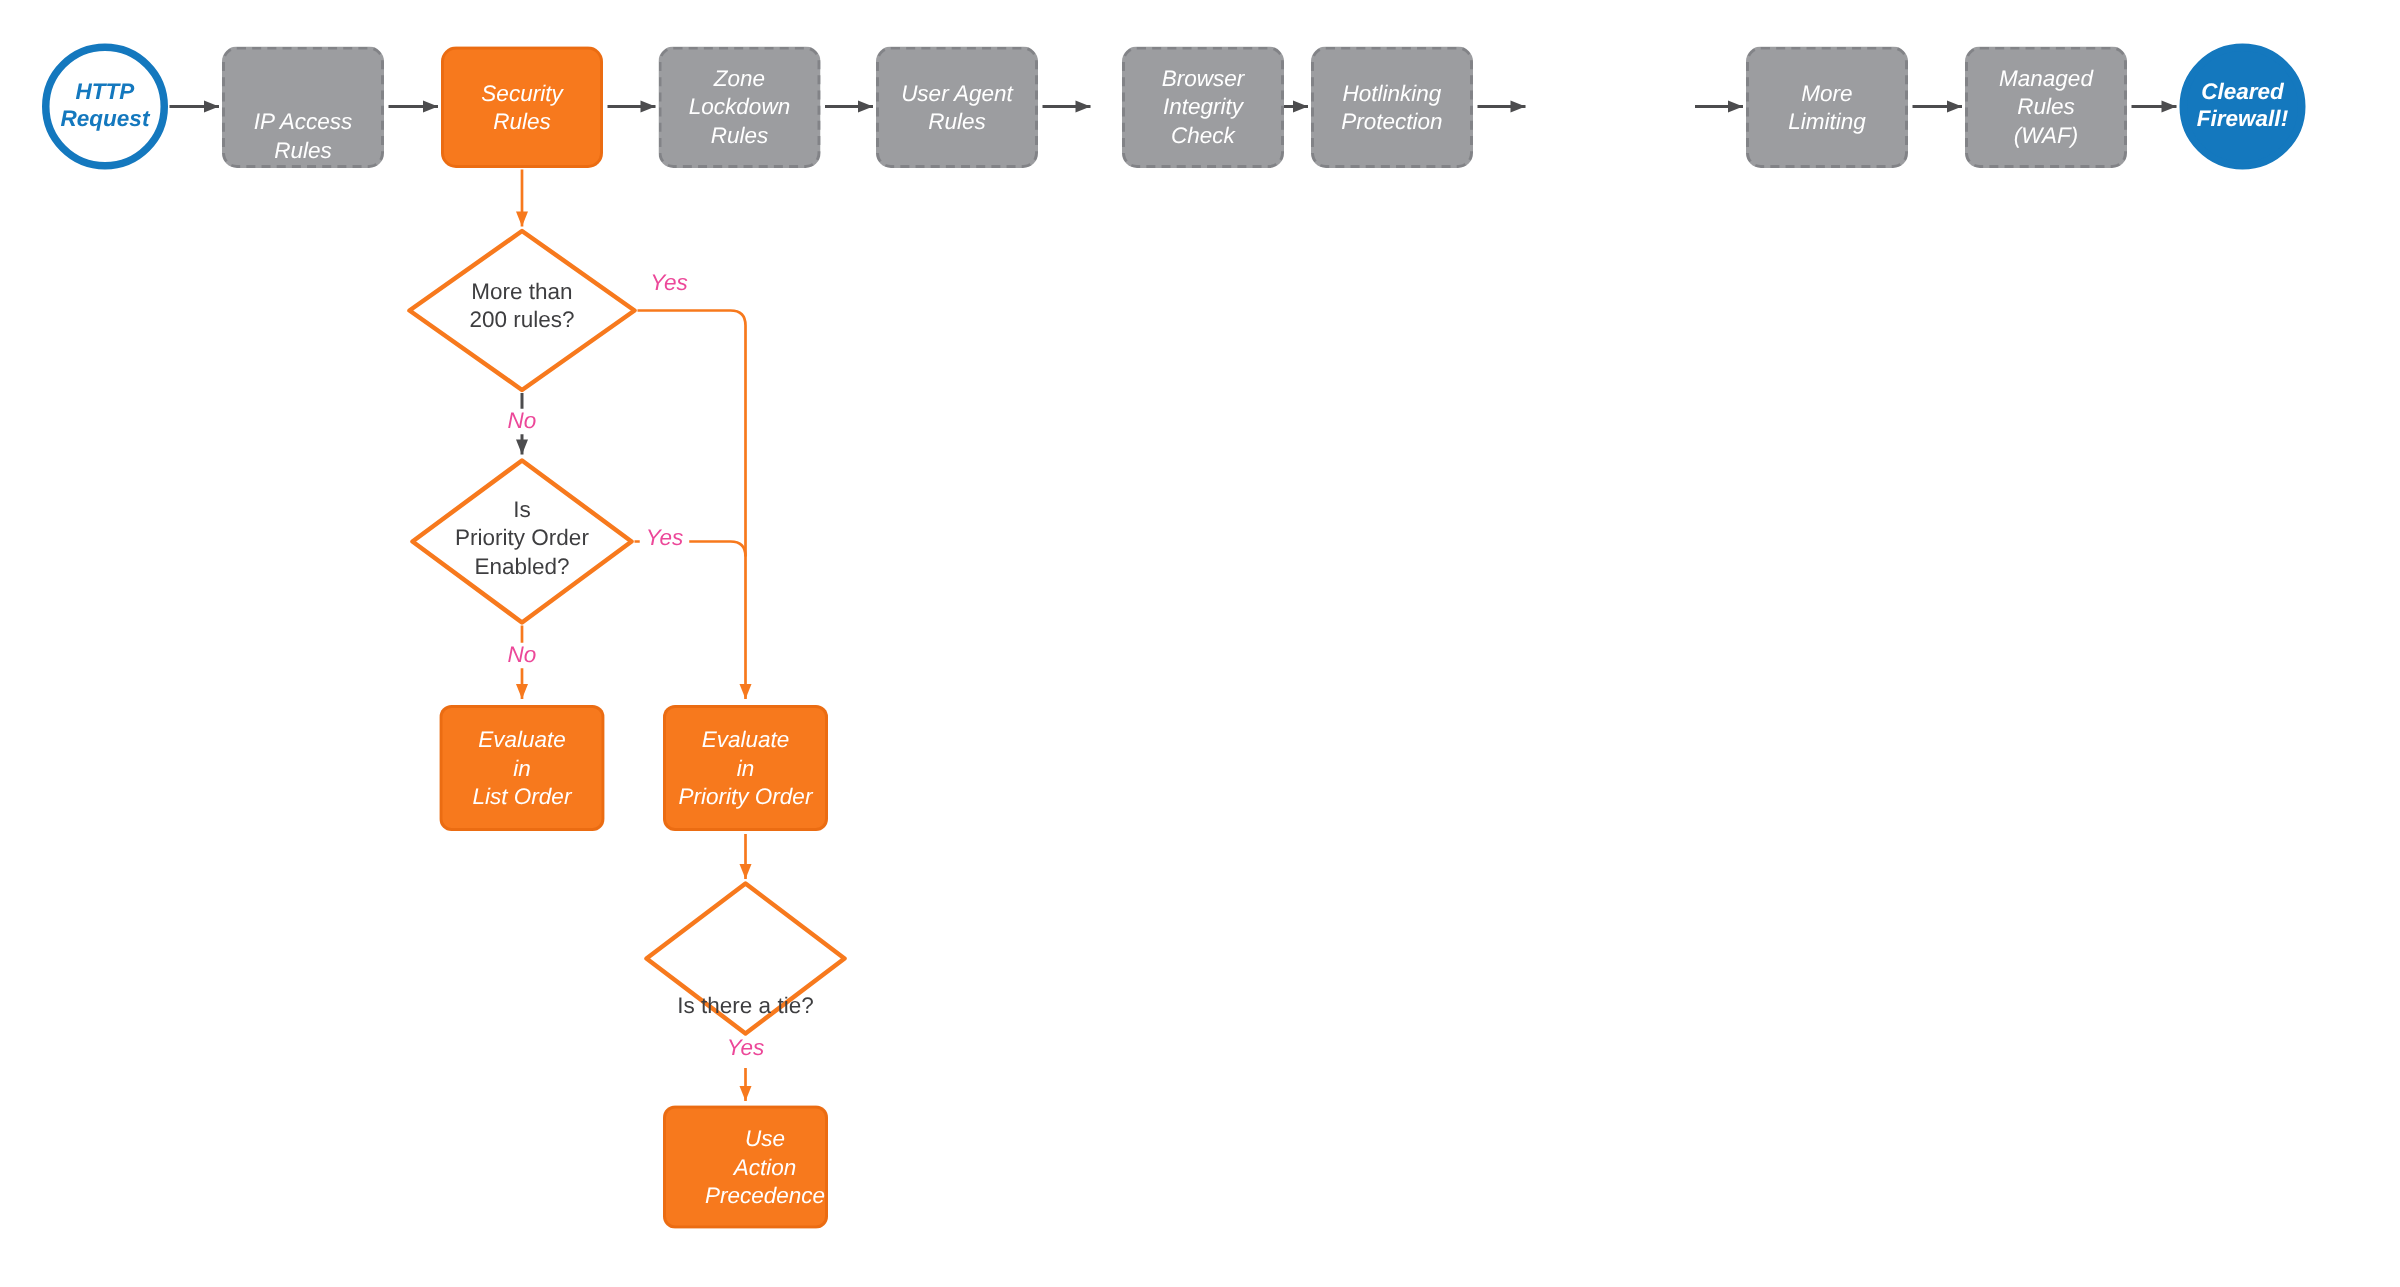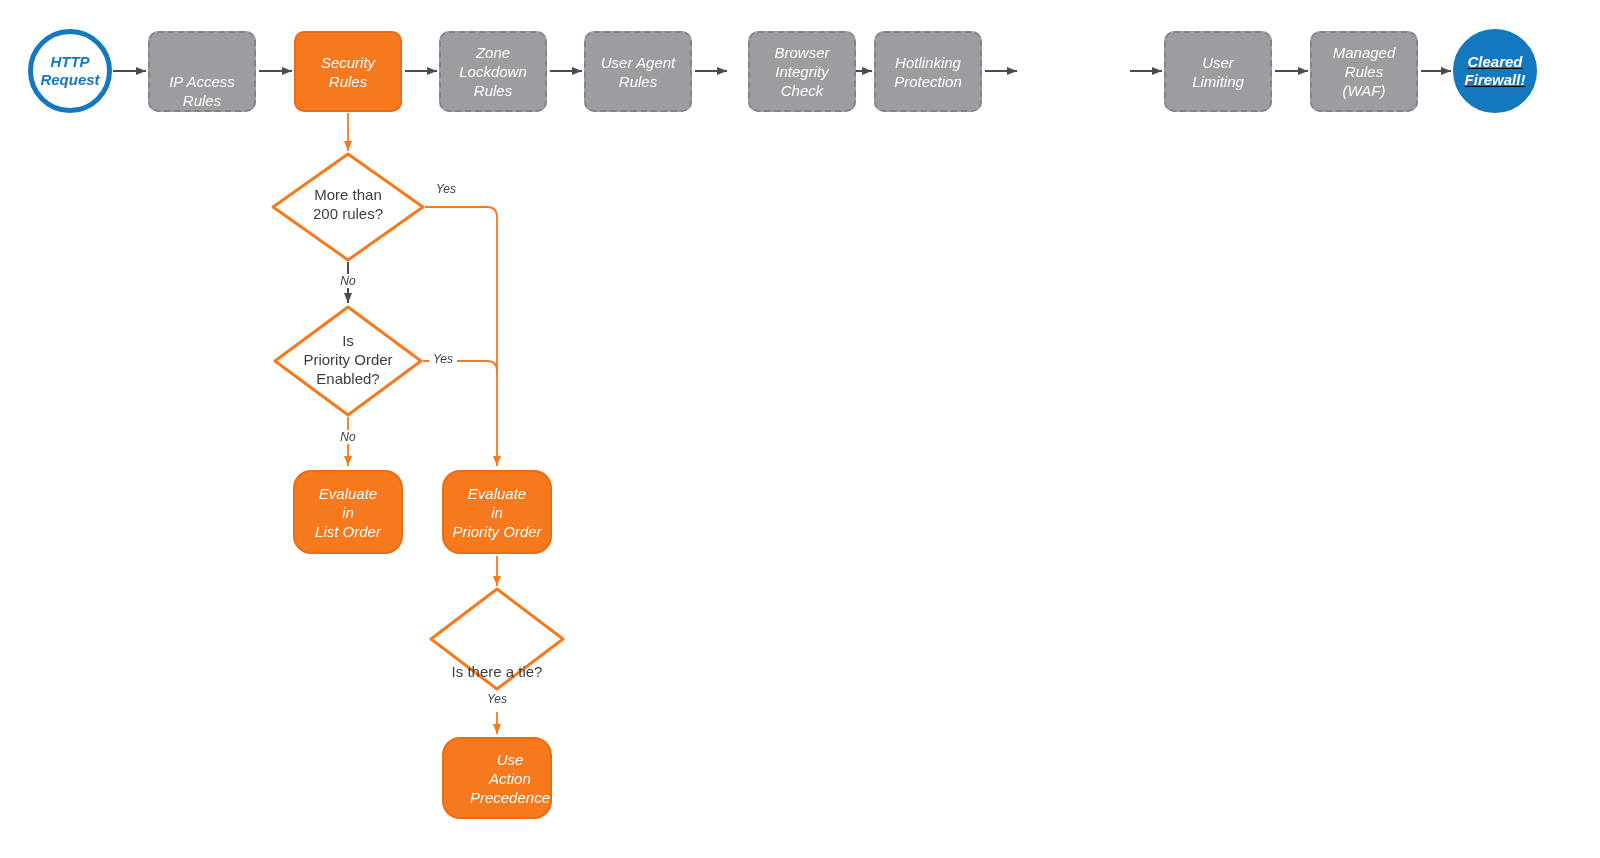--- a/index.html
+++ b/index.html
@@ -11,36 +11,36 @@
 
   .node { position:absolute; display:flex; align-items:center; justify-content:center; text-align:center; box-sizing:border-box; }
 
   .box { width:108px; height:81px; top:31px; border-radius:10px; }
   .gray-box   { background:#9C9DA0; border:2px dashed rgba(122,123,127,.75); }
   .orange-box { background:#F7791D; border:2px solid rgba(226,99,10,.55); }
   .box .lbl-white, .flow-box .lbl-white {
     color:#ffffff; font-style:italic; font-size:15px; line-height:19px; white-space:pre-line;
   }
 
-  .flow-box { width:110px; height:84px; border-radius:18px; background:#F7791D; border:2px solid rgba(226,99,10,.55); }
+  .flow-box { width:110px; height:84px; border-radius:8px; background:#F7791D; border:2px solid rgba(226,99,10,.55); }
 
   .circle { width:84px; height:84px; border-radius:50%; }
   .start-circle { background:#ffffff; border:5px solid #1478BE; }
-  .end-circle   { background:#1478BE; border:5px solid #1478BE;text-decoration:underline; }
+  .end-circle   { background:#1478BE; border:5px solid #1478BE; }
   .circle span { font-weight:bold; font-style:italic; font-size:15px; line-height:18px; white-space:pre-line; }
   .start-circle span { color:#1478BE; }
   .end-circle span   { color:#ffffff; }
 
   .diamond-label {
     position:absolute; transform:translate(-50%,-50%);
     color:#3E3E40; font-size:15px; line-height:19px; text-align:center; white-space:pre-line;
   }
   .edge-label {
     position:absolute; transform:translate(-50%,-50%);
-    color:#404040; font-size:12px; font-style:italic;
+    color:#ec4899; font-size:15px; font-style:italic;
   }
   .edge-label.on-line { background:#ffffff; padding:0 4px; }
 
   .eg { stroke:#4C4C4E; stroke-width:2;   fill:none; }
   .eo { stroke:#F7791D; stroke-width:1.8; fill:none; }
   .diamond { fill:#ffffff; stroke:#F7791D; stroke-width:3; stroke-linejoin:round; }
 </style>
 </head>
 <body>
 
@@ -105,21 +105,21 @@
   <div class="node box gray-box" style="left:748px;">
     <span class="lbl-white">Browser
 Integrity
 Check</span>
   </div>
   <div class="node box gray-box" style="left:874px;">
     <span class="lbl-white">Hotlinking
 Protection</span>
   </div>
   <div class="node box gray-box" style="left:1164px;">
-    <span class="lbl-white">User
+    <span class="lbl-white">More
 Limiting</span>
   </div>
   <div class="node box gray-box" style="left:1310px;">
     <span class="lbl-white">Managed
 Rules
 (WAF)</span>
   </div>
 
   <div class="node circle end-circle" style="left:1453px; top:29px;">
     <span>Cleared

